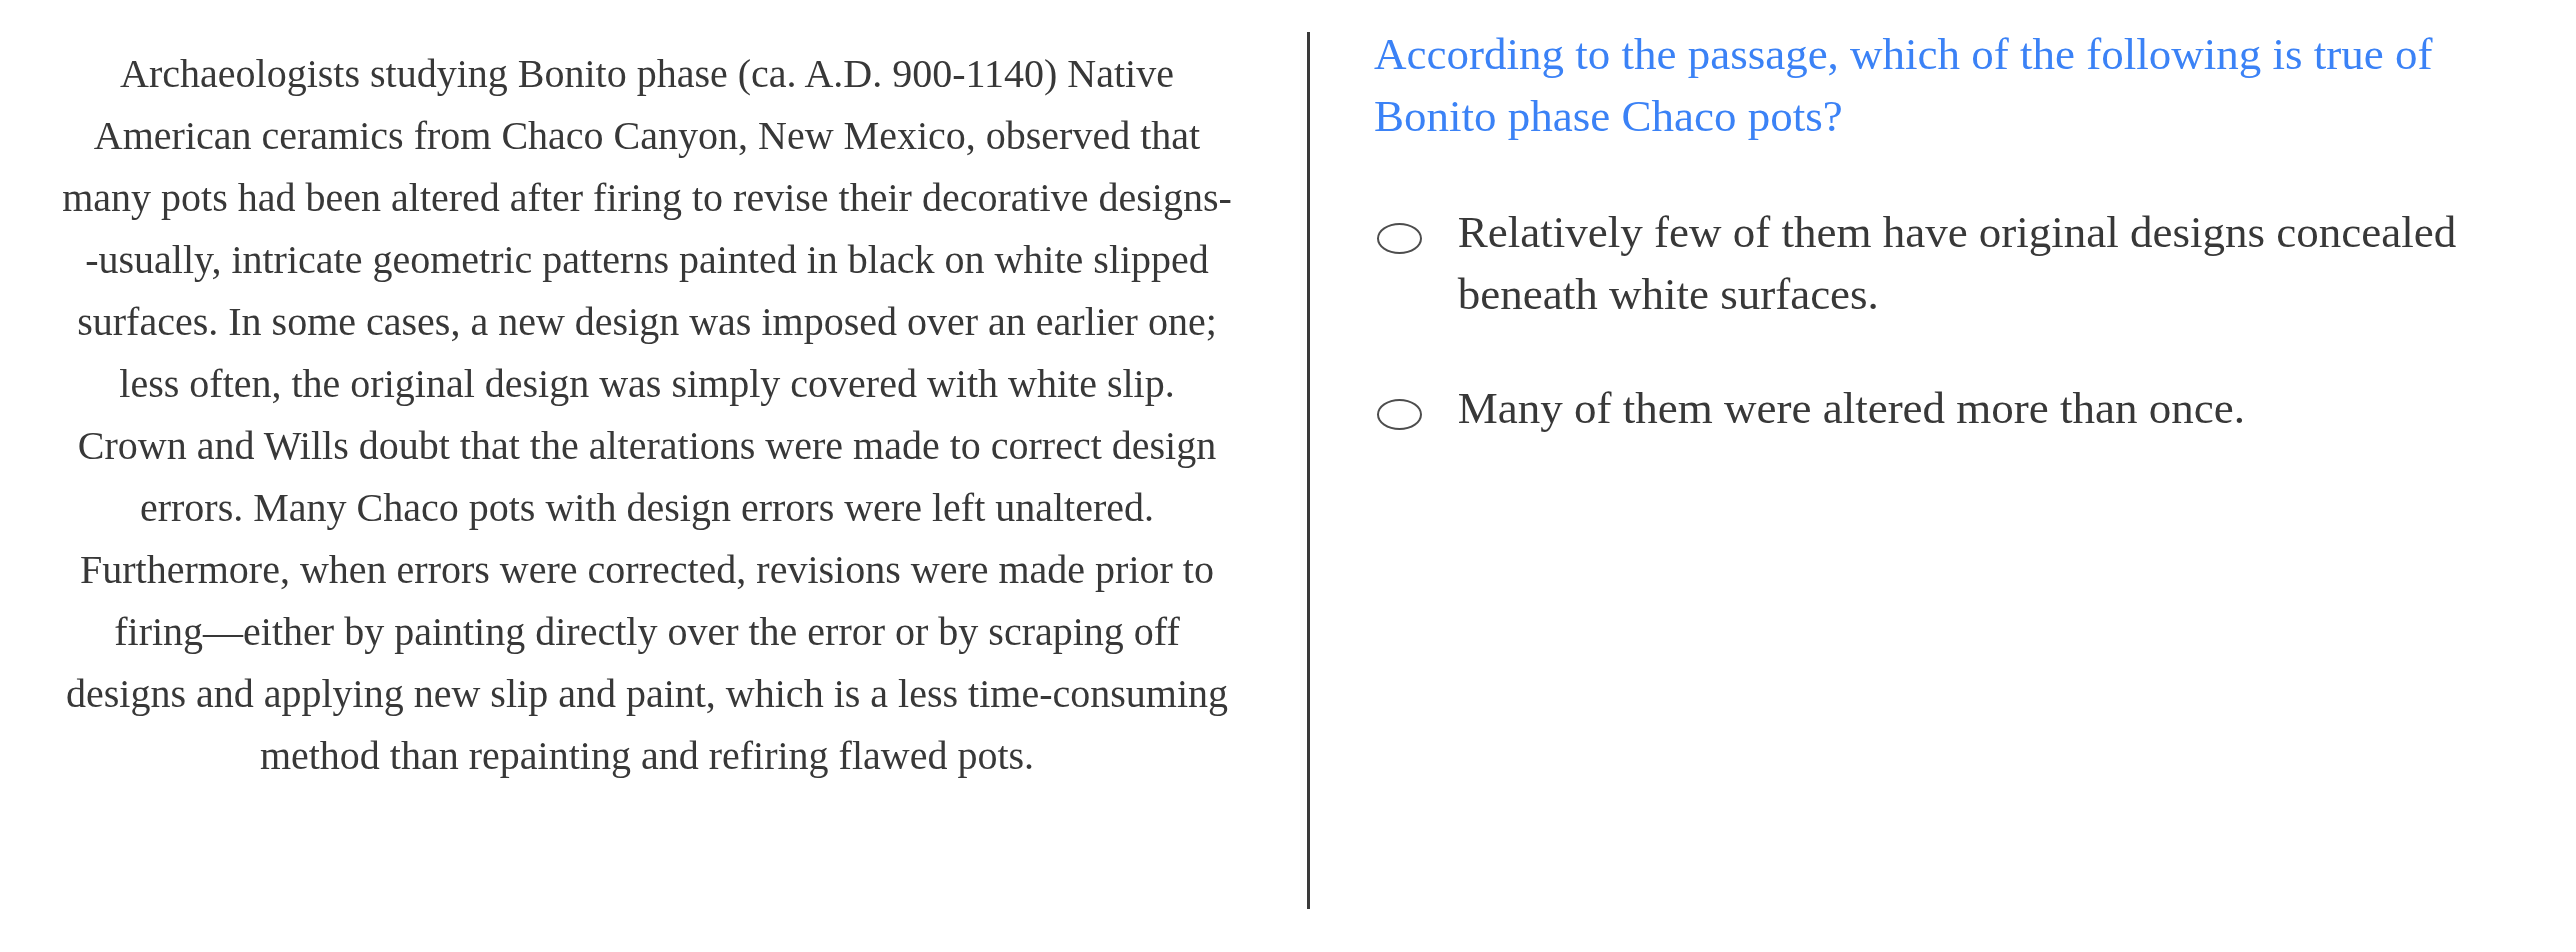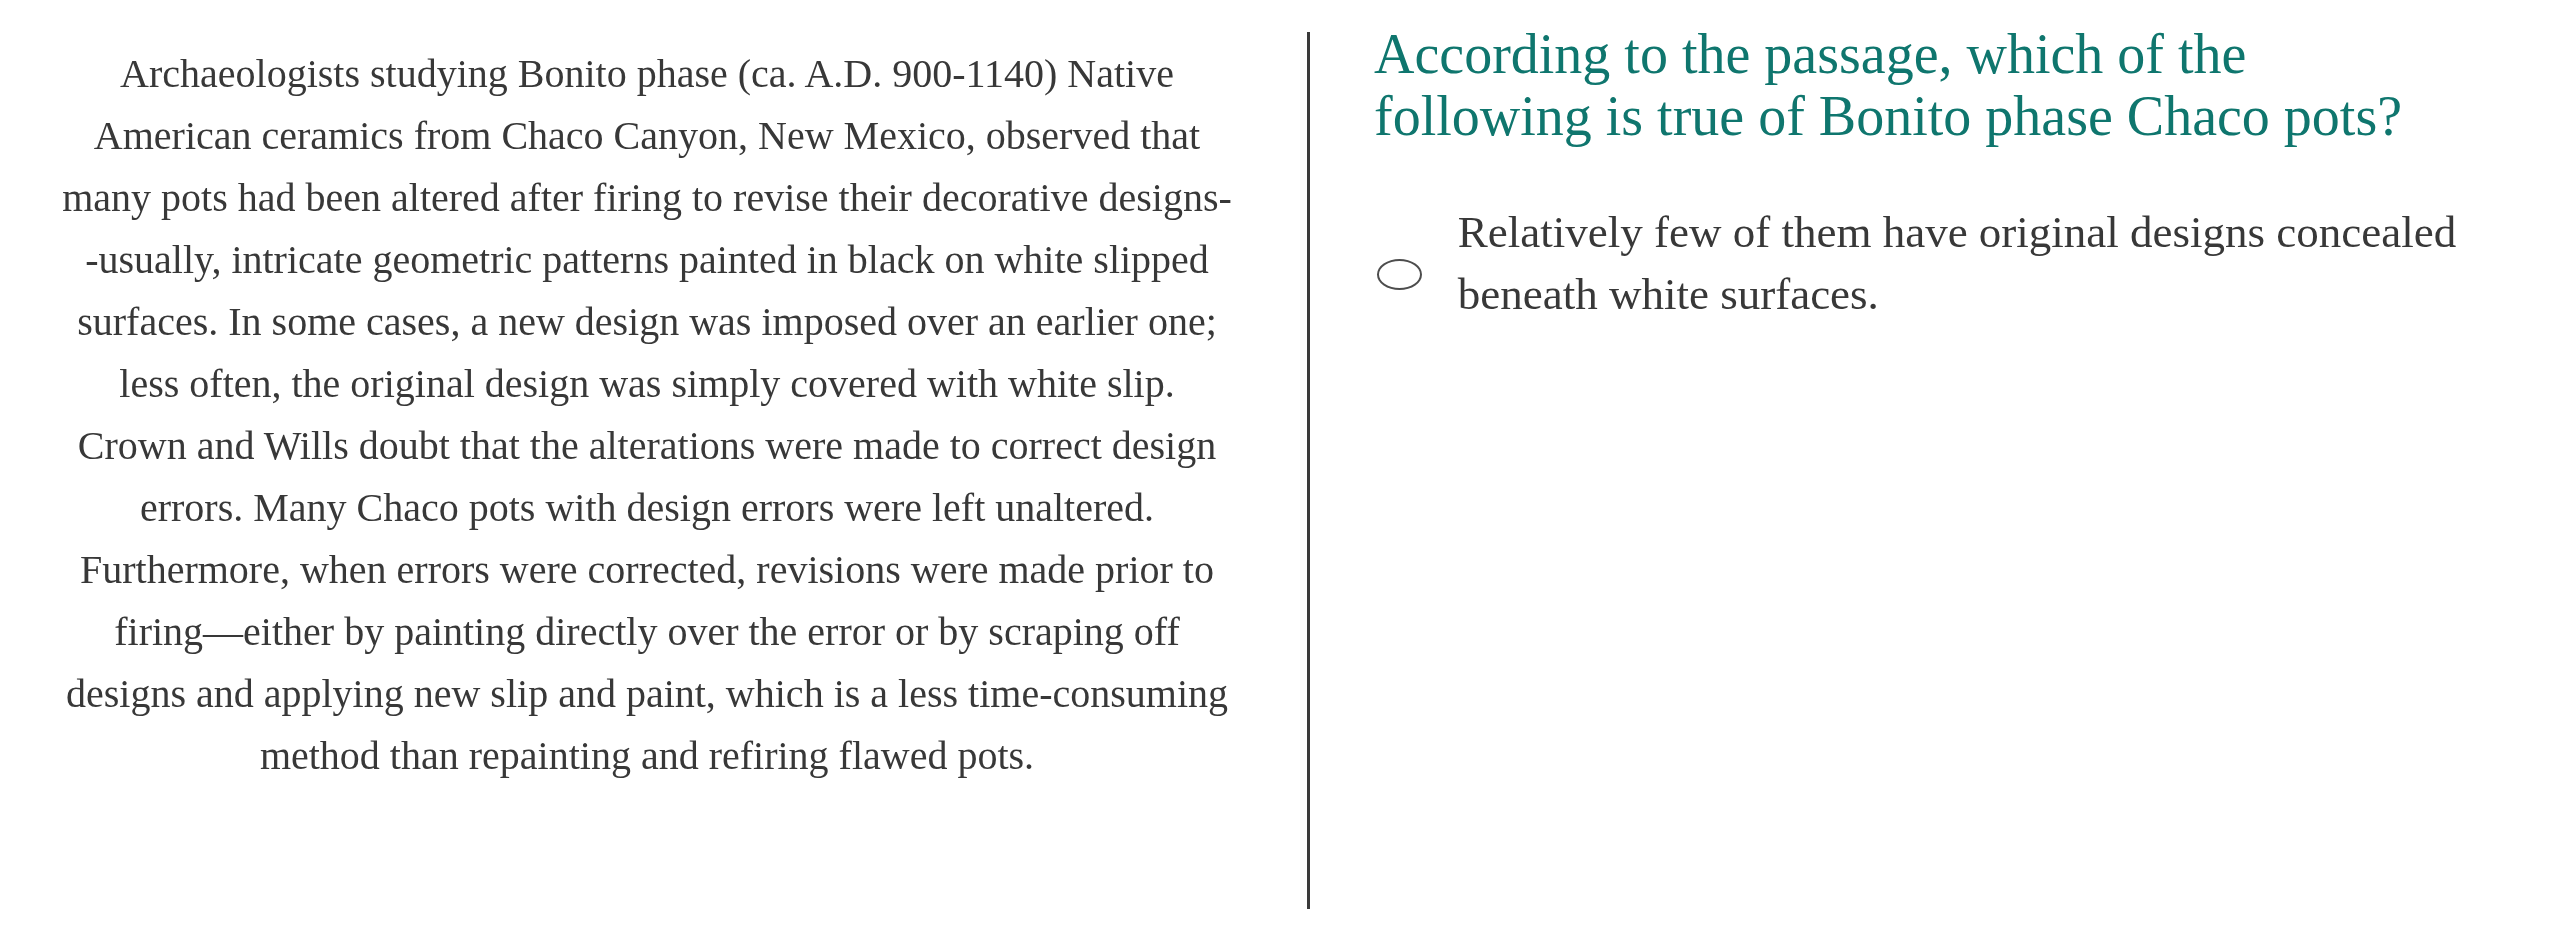--- a/index.html
+++ b/index.html
@@ -42,31 +42,31 @@
   }
 
   
   .question-panel {
     position: absolute;
     left: 1374px;
     top: 23.4px;
     width: 1103px;
   }
   .question-text {
-    font-size: 56px;
+    font-size: 45px;
     line-height: 62px;
     width: 1075px;
-    color: #0f766e;
+    color: #3b82f6;
   }
   .options-list {
     margin-top: 54px;
   }
   .option-row {
     display: flex;
-    align-items: center;
+    align-items: flex-start;
     margin-bottom: 52px;
   }
   .radio {
     box-sizing: border-box;
     flex: 0 0 auto;
     width: 45px;
     height: 31px;
     margin: 21.4px 0 0 2.8px;
     border: 2.8px solid #4d4d4d;
     border-radius: 50%;
@@ -99,18 +99,22 @@
     <div class="options-list">
 
       <div class="option-row">
         <div class="radio"></div>
         <div class="option-label">Relatively few of them have original designs concealed beneath white surfaces.</div>
       </div>
 
 
 
 
+      <div class="option-row">
+        <div class="radio"></div>
+        <div class="option-label">Many of them were altered more than once.</div>
+      </div>
 
     </div>
   </div>
 
 </div>
 
 
 </body></html>

